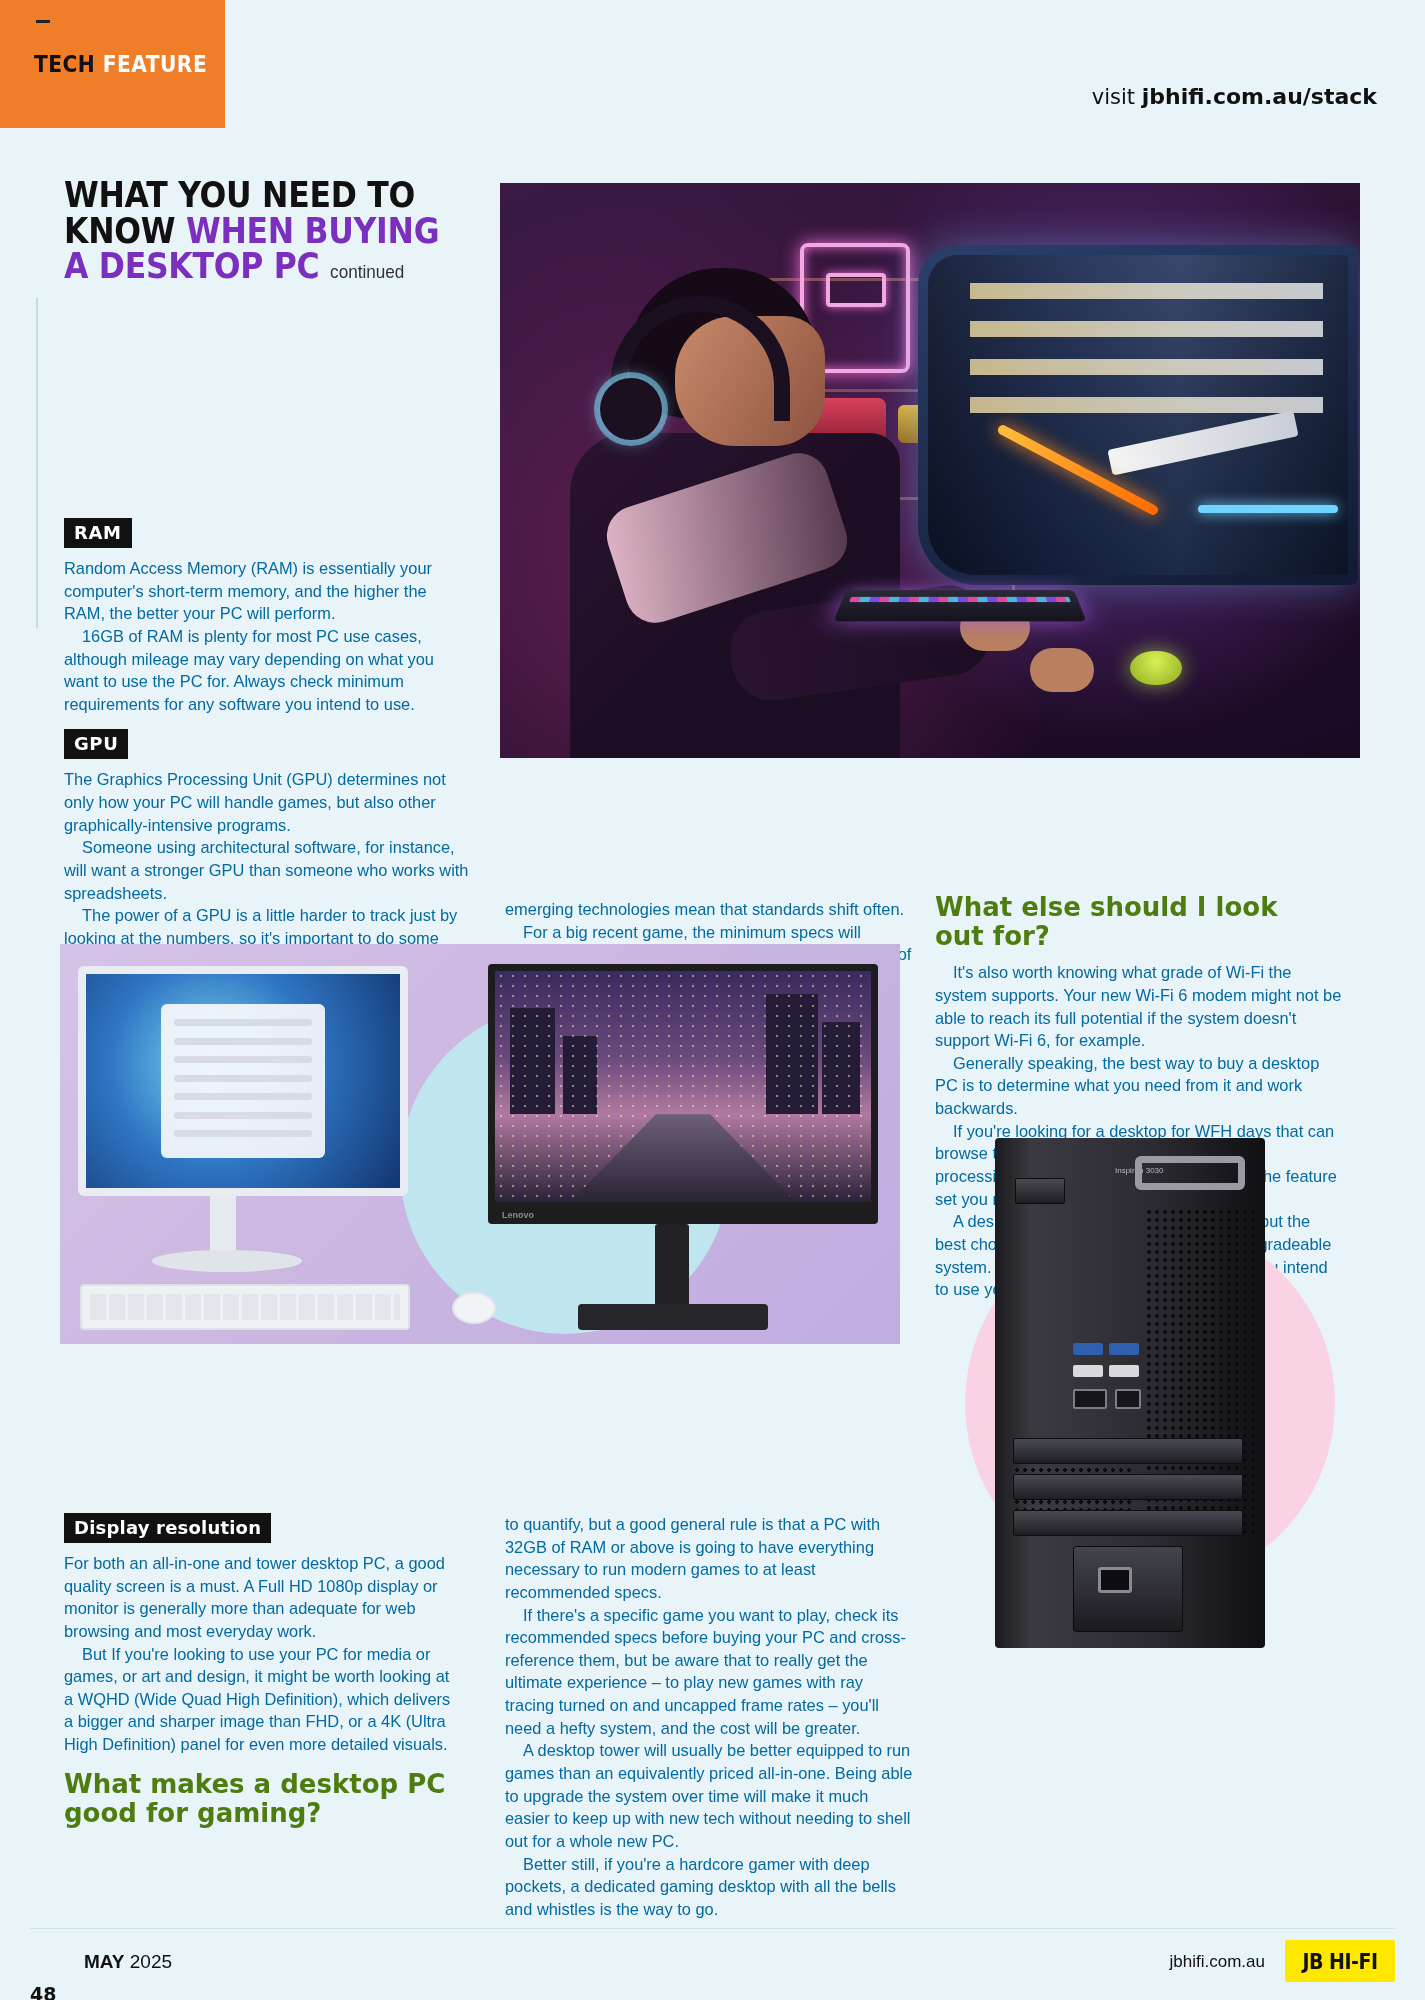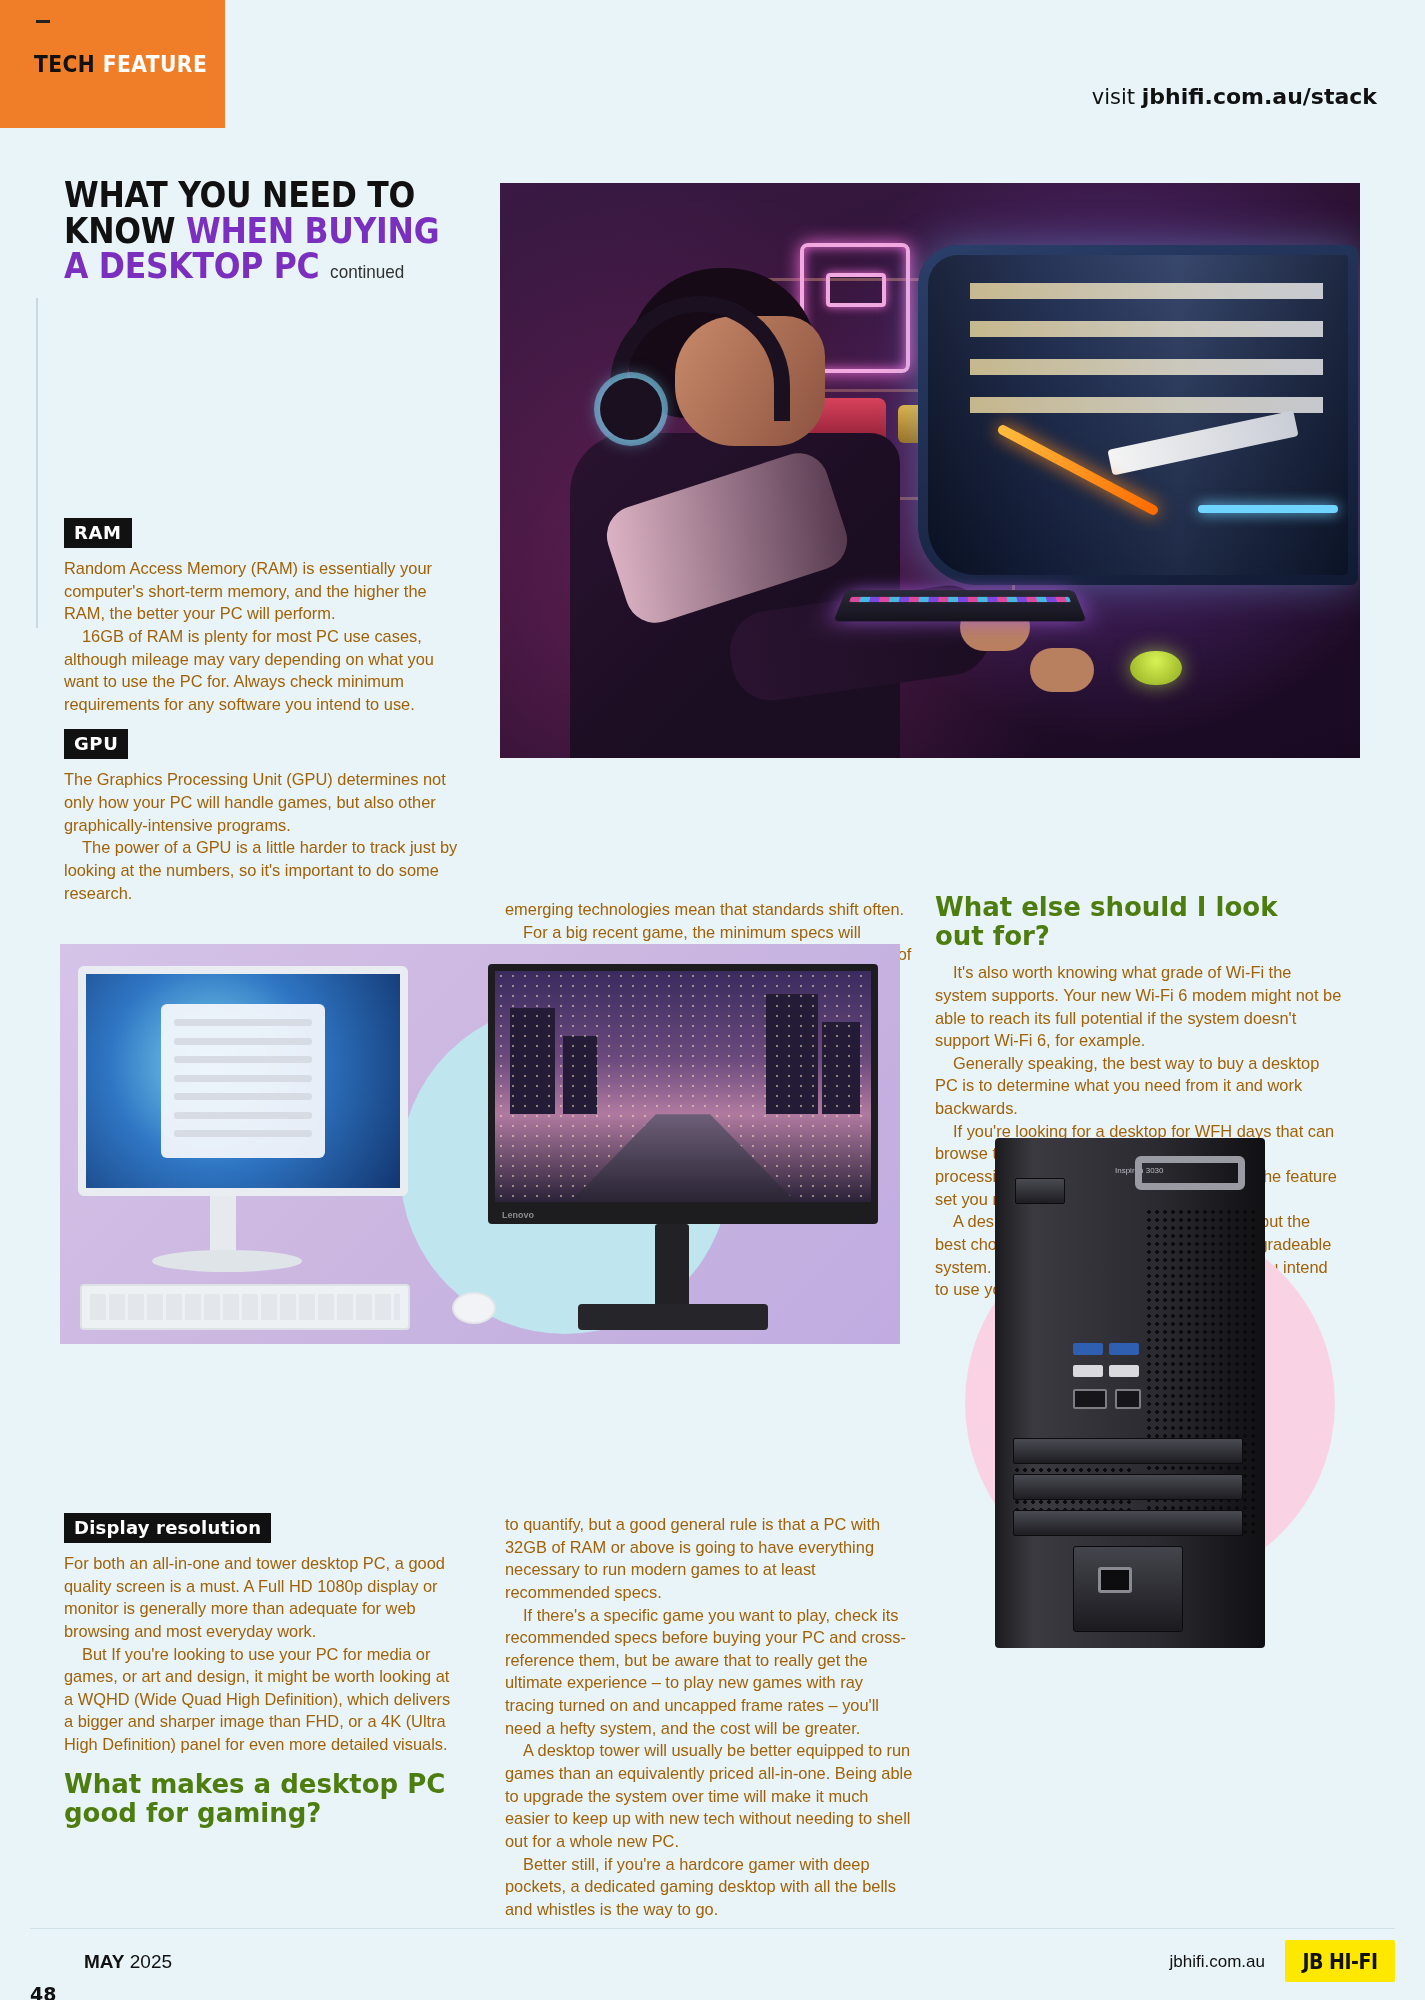--- a/index.html
+++ b/index.html
@@ -90,21 +90,21 @@
     width: 2px; height: 330px;
     background: #c9d9e0;
   }
 
   
   .col { position: absolute; font-family: "Liberation Sans", sans-serif; }
   .col p {
     margin: 0 0 0 0;
     font-size: 16.4px;
     line-height: 1.38;
-    color: #a16207;
+    color: #0369a1;
     text-indent: 0;
   }
   .col p.ind { text-indent: 18px; }
 
   .tag {
     display: inline-block;
     background: #111;
     color: #fff;
     font-family: "DejaVu Sans", sans-serif;
     font-weight: bold;
@@ -549,20 +549,21 @@
     <div class="hero-mouse"></div>
   </div>
 
   <div class="col" id="col-left-top">
     <div class="tag">RAM</div>
     <p>Random Access Memory (RAM) is essentially your computer's short-term memory, and the higher the RAM, the better your PC will perform.</p>
     <p class="ind">16GB of RAM is plenty for most PC use cases, although mileage may vary depending on what you want to use the PC for. Always check minimum requirements for any software you intend to use.</p>
     <div class="gap"></div>
     <div class="tag">GPU</div>
     <p>The Graphics Processing Unit (GPU) determines not only how your PC will handle games, but also other graphically-intensive programs.</p>
+    <p class="ind">Someone using architectural software, for instance, will want a stronger GPU than someone who works with spreadsheets.</p>
     <p class="ind">The power of a GPU is a little harder to track just by looking at the numbers, so it's important to do some research.</p>
   </div>
 
   <div class="col" id="col-mid-top">
     <p>emerging technologies mean that standards shift often.</p>
     <p class="ind">For a big recent game, the minimum specs will typically require at least 12-16GB of RAM and 100GB of space on the SSD.</p>
     <p class="ind">The graphics cards and CPU are more difficult</p>
   </div>
 
   <div class="col" id="col-right-top">

